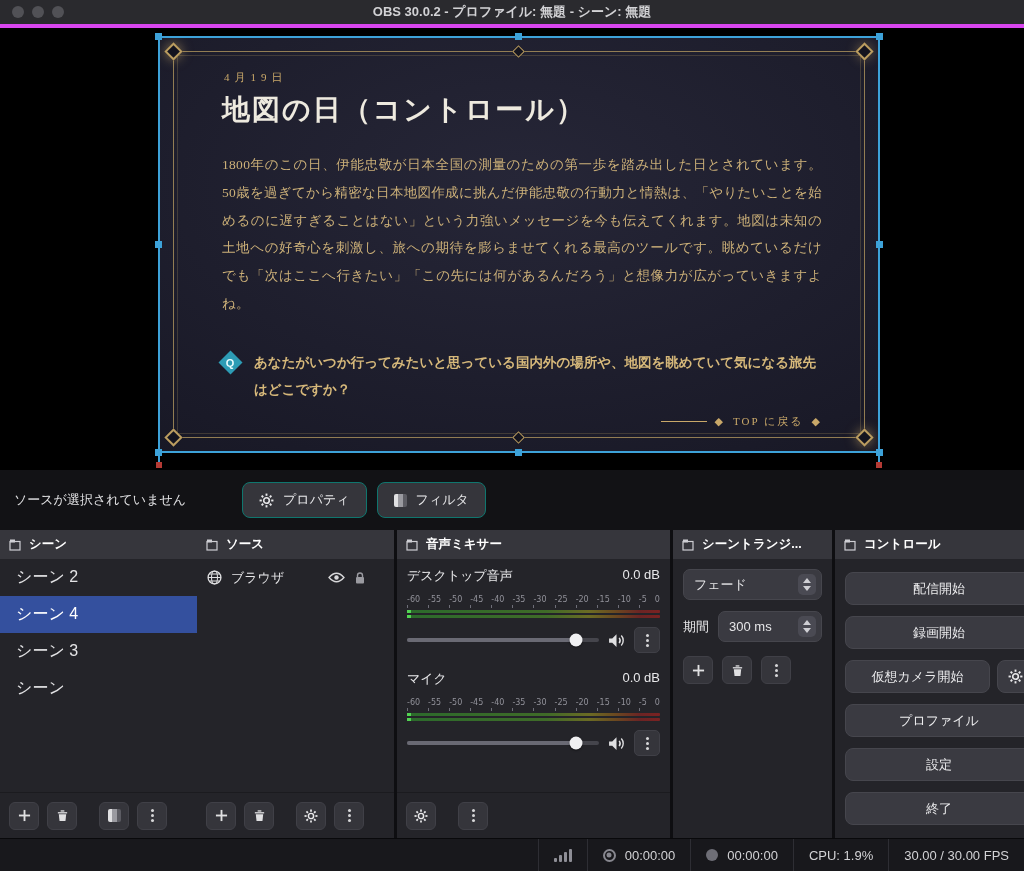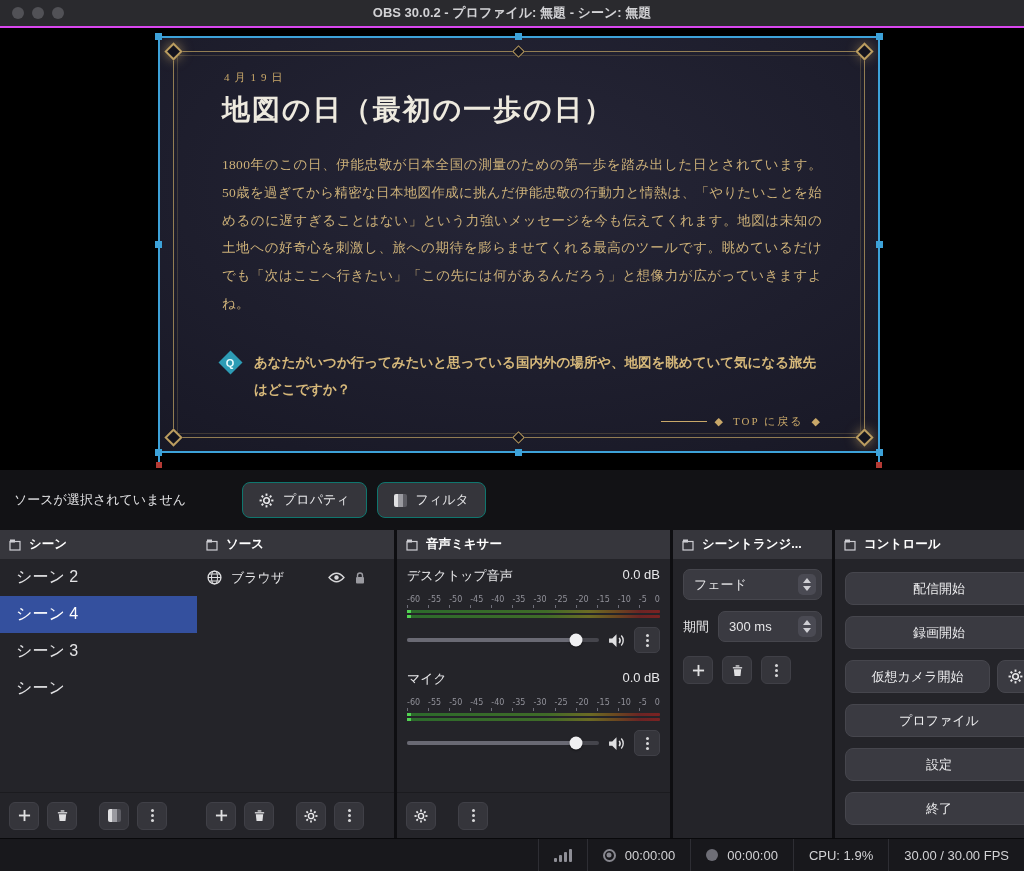--- a/index.html
+++ b/index.html
@@ -2,21 +2,21 @@
 <html><head>
 <meta charset="utf-8">
 <style>
   *{margin:0;padding:0;box-sizing:border-box;}
   body{background:#000;}
   .window{position:relative;width:1024px;height:871px;background:#131316;overflow:hidden;
           font-family:"Liberation Sans","DejaVu Sans",sans-serif;color:#e6e6e8;}
 
   
   .titlebar{position:absolute;top:0;left:0;right:0;height:28px;background:#2a2a2e;
-            border-bottom:2px solid #d946ef;display:flex;align-items:center;}
+            border-bottom:4px solid #d946ef;display:flex;align-items:center;}
   .traffic{position:absolute;left:12px;display:flex;gap:8px;z-index:2;}
   .tl-dot{width:12px;height:12px;border-radius:50%;background:#515156;}
   .win-title{width:100%;text-align:center;font-size:13px;font-weight:bold;color:#d2d2d5;}
 
   
   .preview{position:absolute;top:28px;left:0;right:0;height:442px;background:#000;}
   .source-box{position:absolute;left:158px;top:8px;width:722px;height:417px;border:2px solid #3da2d9;}
   .handle{position:absolute;width:7px;height:7px;background:#3da2d9;z-index:5;}
   .h-tl{left:-5px;top:-5px}.h-tc{left:calc(50% - 4px);top:-5px}.h-tr{right:-5px;top:-5px}
   .h-ml{left:-5px;top:calc(50% - 4px)}.h-mr{right:-5px;top:calc(50% - 4px)}
@@ -159,21 +159,21 @@
         <div class="frame"></div>
         <div class="frame2"></div>
         <span class="orn tl"></span>
         <span class="orn tr"></span>
         <span class="orn bl"></span>
         <span class="orn br"></span>
         <span class="orn tc"></span>
         <span class="orn bc"></span>
 
         <div class="card-date">4月19日</div>
-        <div class="card-title">地図の日（最初の一歩の日）</div>
+        <div class="card-title">地図の日（コントロール）</div>
         <div class="card-body">1800年のこの日、伊能忠敬が日本全国の測量のための第一歩を踏み出した日とされています。50歳を過ぎてから精密な日本地図作成に挑んだ伊能忠敬の行動力と情熱は、「やりたいことを始めるのに遅すぎることはない」という力強いメッセージを今も伝えてくれます。地図は未知の土地への好奇心を刺激し、旅への期待を膨らませてくれる最高のツールです。眺めているだけでも「次はここへ行きたい」「この先には何があるんだろう」と想像力が広がっていきますよね。</div>
 
         <div class="q-row">
           <span class="q-badge">
             <span>Q</span>
           </span>
           <span class="q-text">あなたがいつか行ってみたいと思っている国内外の場所や、地図を眺めていて気になる旅先はどこですか？</span>
         </div>
 
         <div class="top-link">

